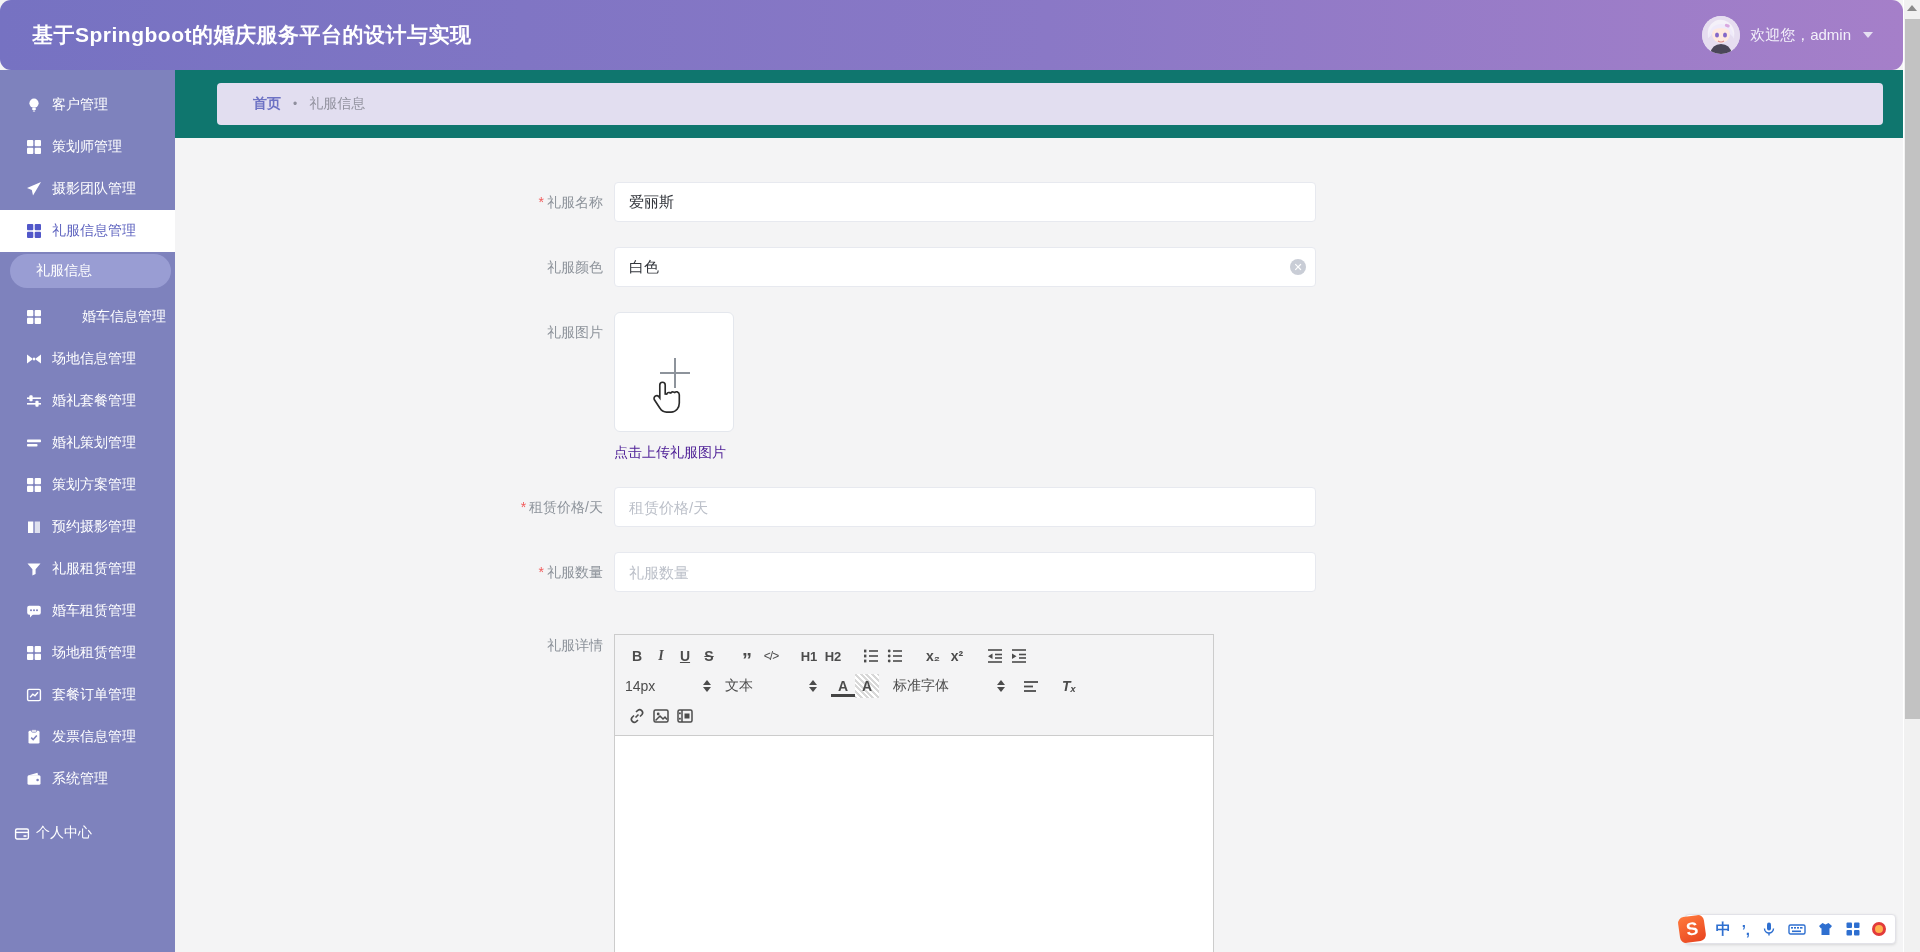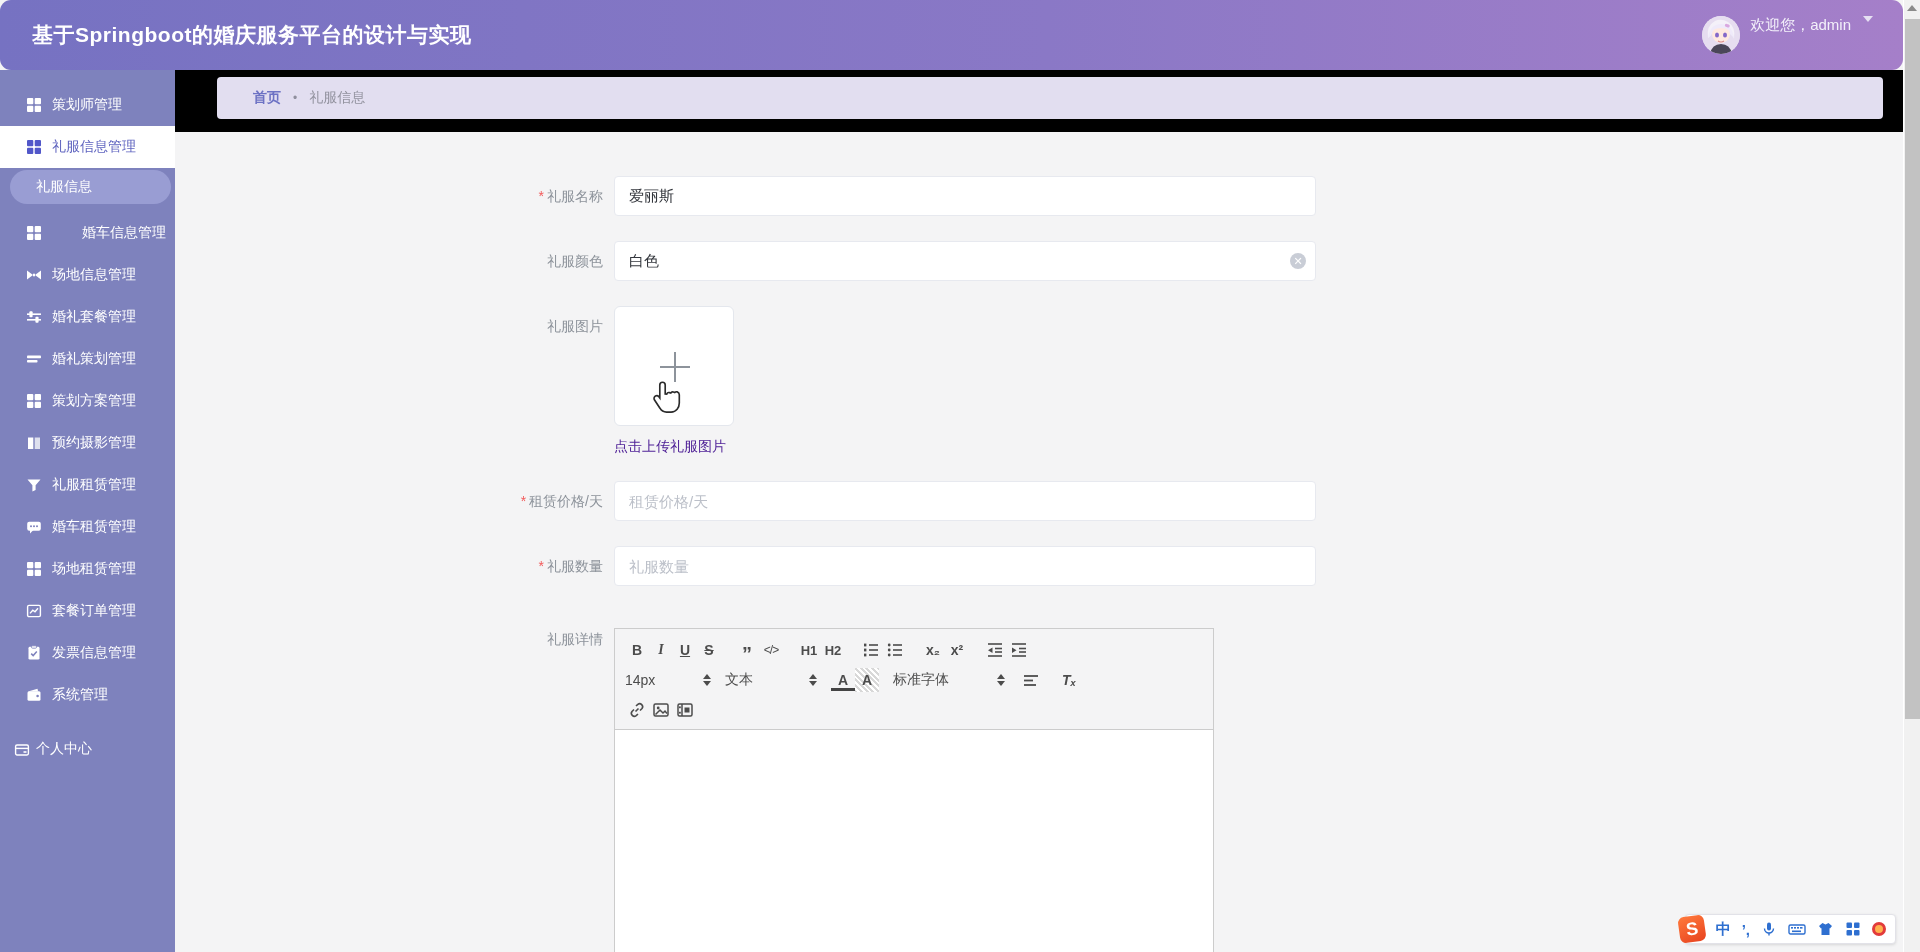--- a/index.html
+++ b/index.html
@@ -12,21 +12,21 @@
 
   
   .header {
     position:absolute; top:0; left:0; width:1903px; height:70px; z-index:6;
     background:linear-gradient(90deg,#7672c2 0%,#8a78c6 55%,#a57fc9 100%);
     display:flex; align-items:center; justify-content:space-between;
     padding:0 30px 0 32px;
     border-radius:11px;
   }
   .header-title { color:#fff; font-size:21px; font-weight:700; letter-spacing:.5px; }
-  .user-block { display:flex; gap:10px; cursor:pointer; }
+  .user-block { display:flex; align-items:center; gap:10px; cursor:pointer; }
   .avatar { width:38px; height:38px; border-radius:50%; overflow:hidden; flex:0 0 38px; background:#e9e2f2; }
   .welcome { color:#f3f0fa; font-size:15px; }
   .caret { width:0; height:0; border-left:5px solid transparent; border-right:5px solid transparent;
            border-top:6px solid #e6e0f2; margin-left:2px; }
 
   
   .scrollbar { position:absolute; top:0; right:0; width:17px; height:952px; background:#f1f1f1; z-index:7; border-left:1px solid #fff; }
   .sb-arrow-up { position:absolute; top:5px; left:3px; width:0; height:0;
     border-left:5px solid transparent; border-right:5px solid transparent; border-bottom:6px solid #8b8b8b; }
   .sb-thumb { position:absolute; top:19px; left:1px; width:15px; height:700px; background:#c2c2c2; }
@@ -37,21 +37,21 @@
   .menu-item { height:42px; display:flex; align-items:center; padding-left:26px; gap:10px;
     color:#fff; font-size:14px; cursor:pointer; }
   .menu-item .mi { width:16px; height:16px; flex:0 0 16px; display:flex; }
   .menu-item.active { background:#fff; color:#6065c0; }
   .submenu-pill { height:34px; margin:2px 4px 8px 10px; background:#999dd3; border-radius:17px;
     display:flex; align-items:center; padding-left:26px; color:#fff; font-size:14px; cursor:pointer; }
   .menu-item.root { padding-left:14px; gap:6px;align-items:flex-end; }
 
   
   .main { position:absolute; top:70px; left:175px; right:17px; bottom:0; background:#f4f4f5; overflow:hidden; }
-  .crumb-zone { background:#000000; padding:7px 20px 13px 42px; }
+  .crumb-zone { background:#0f766e; padding:13px 20px 13px 42px; }
   .crumb-bar { height:42px; background:#e2def0; border-radius:4px; display:flex; align-items:center;
     padding-left:36px; gap:12px; font-size:14px; }
   .crumb-home { color:#6d72c4; font-weight:700; cursor:pointer; }
   .crumb-sep { color:#8f8f9d; font-size:12px; }
   .crumb-current { color:#92929e; }
 
   
   .form-zone { padding-top:44px; }
   .form-row { display:flex; align-items:flex-start; margin-bottom:25px;padding-left:36px; }
   .form-label { flex:0 0 403px; text-align:right; padding:11px 11px 0 0;
@@ -138,27 +138,45 @@
 <div class="scrollbar">
   <div class="sb-arrow-up"></div>
   <div class="sb-thumb"></div>
 </div>
 
 <div class="sidebar">
   <ul class="menu">
     <li class="menu-item">
       <span class="mi">
         <svg class="tbi" width="16" height="16" viewBox="0 0 16 16">
+            <circle cx="8" cy="6.2" r="4.6" fill="#fff"></circle>
+            <rect x="6" y="11" width="4" height="2" rx="1" fill="#fff"></rect>
+            <rect x="6.8" y="13.4" width="2.4" height="1.2" rx=".6" fill="#fff"></rect>
+          </svg>
+      </span>
+      <span>客户管理</span>
+    </li>
+    <li class="menu-item">
+      <span class="mi">
+        <svg class="tbi" width="16" height="16" viewBox="0 0 16 16">
             <rect x="1" y="1" width="6.3" height="6.3" rx="1" fill="#fff"></rect>
             <rect x="8.7" y="1" width="6.3" height="6.3" rx="1" fill="#fff"></rect>
             <rect x="1" y="8.7" width="6.3" height="6.3" rx="1" fill="#fff"></rect>
             <rect x="8.7" y="8.7" width="6.3" height="6.3" rx="1" fill="#fff"></rect>
           </svg>
       </span>
       <span>策划师管理</span>
+    </li>
+    <li class="menu-item">
+      <span class="mi">
+        <svg class="tbi" width="16" height="16" viewBox="0 0 16 16">
+            <path d="M15 1 L1 7 L5.8 9 L7 14.6 L9.4 10.4 L15 1 Z M5.8 9 L15 1" fill="#fff"></path>
+          </svg>
+      </span>
+      <span>摄影团队管理</span>
     </li>
     <li class="menu-item active">
       <span class="mi">
         <svg class="tbi" width="16" height="16" viewBox="0 0 16 16">
             <rect x="1" y="1" width="6.3" height="6.3" rx="1" fill="#5157c9"></rect>
             <rect x="8.7" y="1" width="6.3" height="6.3" rx="1" fill="#5157c9"></rect>
             <rect x="1" y="8.7" width="6.3" height="6.3" rx="1" fill="#5157c9"></rect>
             <rect x="8.7" y="8.7" width="6.3" height="6.3" rx="1" fill="#5157c9"></rect>
           </svg>
       </span>

